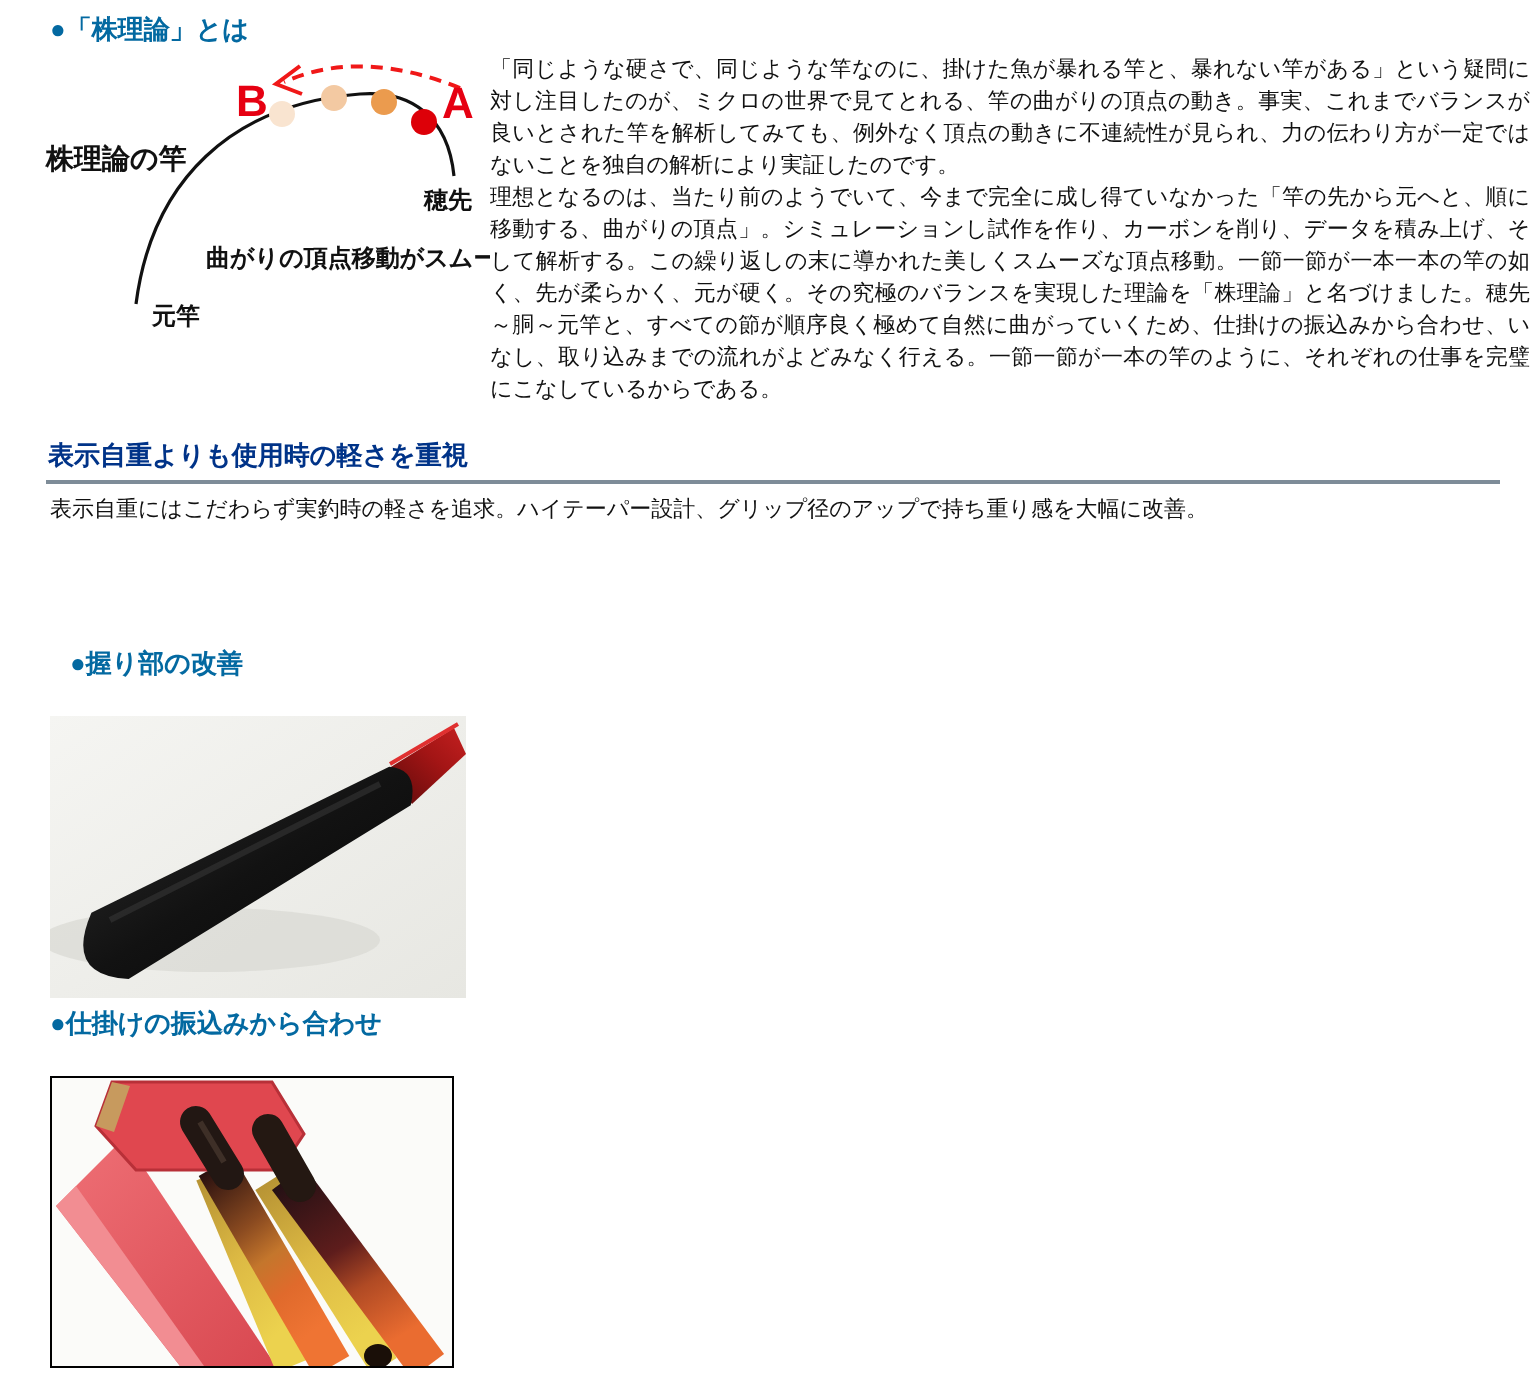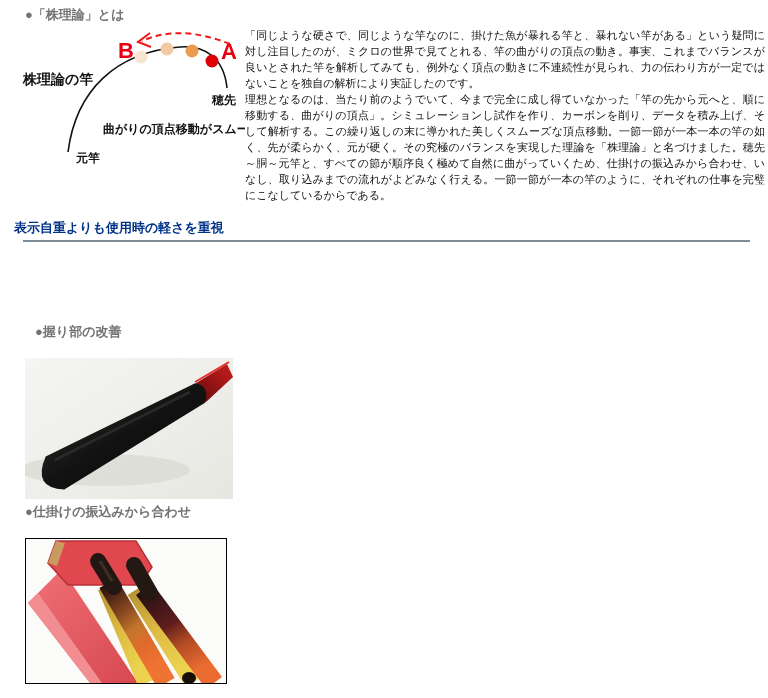--- a/index.html
+++ b/index.html
@@ -9,21 +9,21 @@
     position: relative;
     width: 768px;
     height: 698px;
     background: #ffffff;
     overflow: hidden;
   }
   .abs { position: absolute; }
   .bullet-heading {
     font-size: 13px;
     font-weight: bold;
-    color: #737373;
+    color: #0369a1;
     white-space: nowrap;
   }
   .body-text {
     font-size: 11px;
     line-height: 16px;
     color: #111;
     white-space: pre-line;
     text-align: justify;
   }
   .navy-heading {
@@ -91,22 +91,23 @@
       <text x="3" y="56" class="diag-label-big">株理論の竿</text>
       <text x="192" y="76" class="diag-label">穂先</text>
       <text x="83" y="105" class="diag-label">曲がりの頂点移動がスムーズ。</text>
       <text x="56" y="134" class="diag-label">元竿</text>
     </svg>
   </div>
 
   <div class="abs body-text" style="left:245px; top:27px; width:520px;">「同じような硬さで、同じような竿なのに、掛けた魚が暴れる竿と、暴れない竿がある」という疑問に対し注目したのが、ミクロの世界で見てとれる、竿の曲がりの頂点の動き。事実、これまでバランスが良いとされた竿を解析してみても、例外なく頂点の動きに不連続性が見られ、力の伝わり方が一定ではないことを独自の解析により実証したのです。
 理想となるのは、当たり前のようでいて、今まで完全に成し得ていなかった「竿の先から元へと、順に移動する、曲がりの頂点」。シミュレーションし試作を作り、カーボンを削り、データを積み上げ、そして解析する。この繰り返しの末に導かれた美しくスムーズな頂点移動。一節一節が一本一本の竿の如く、先が柔らかく、元が硬く。その究極のバランスを実現した理論を「株理論」と名づけました。穂先～胴～元竿と、すべての節が順序良く極めて自然に曲がっていくため、仕掛けの振込みから合わせ、いなし、取り込みまでの流れがよどみなく行える。一節一節が一本の竿のように、それぞれの仕事を完璧にこなしているからである。</div>
 
-  <div class="abs navy-heading" style="left:14px; top:219px;">表示自重よりも使用時の軽さを重視</div>
+  <div class="abs navy-heading" style="left:24px; top:219px;">表示自重よりも使用時の軽さを重視</div>
   <div class="abs rule" style="left:23px; top:240px; width:727px;"></div>
+  <div class="abs body-text" style="left:25px; top:247px; width:724px;">表示自重にはこだわらず実釣時の軽さを追求。ハイテーパー設計、グリップ径のアップで持ち重り感を大幅に改善。</div>
 
   <div class="abs bullet-heading" style="left:25px; top:323px;margin-left:10px;">●握り部の改善</div>
 
   <div class="abs photo-frame-grip" style="left:25px; top:358px;">
     <svg width="208" height="141" viewBox="0 0 208 141">
       <defs>
         <linearGradient id="gripBg" x1="0" y1="0" x2="1" y2="1">
           <stop offset="0" stop-color="#f5f5f2"></stop>
           <stop offset="1" stop-color="#e7e7e2"></stop>
         </linearGradient>

